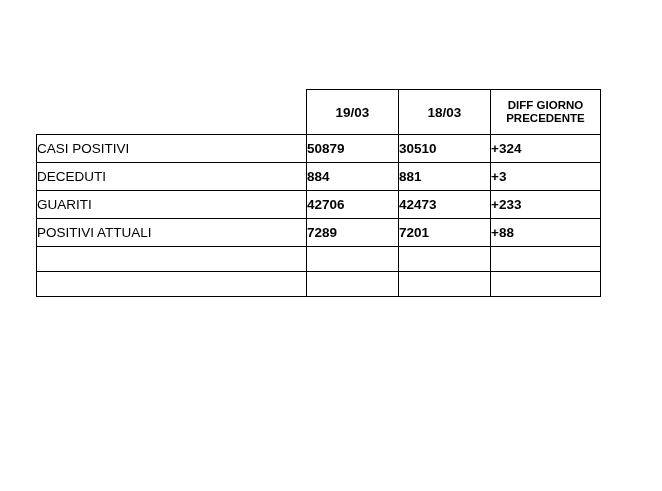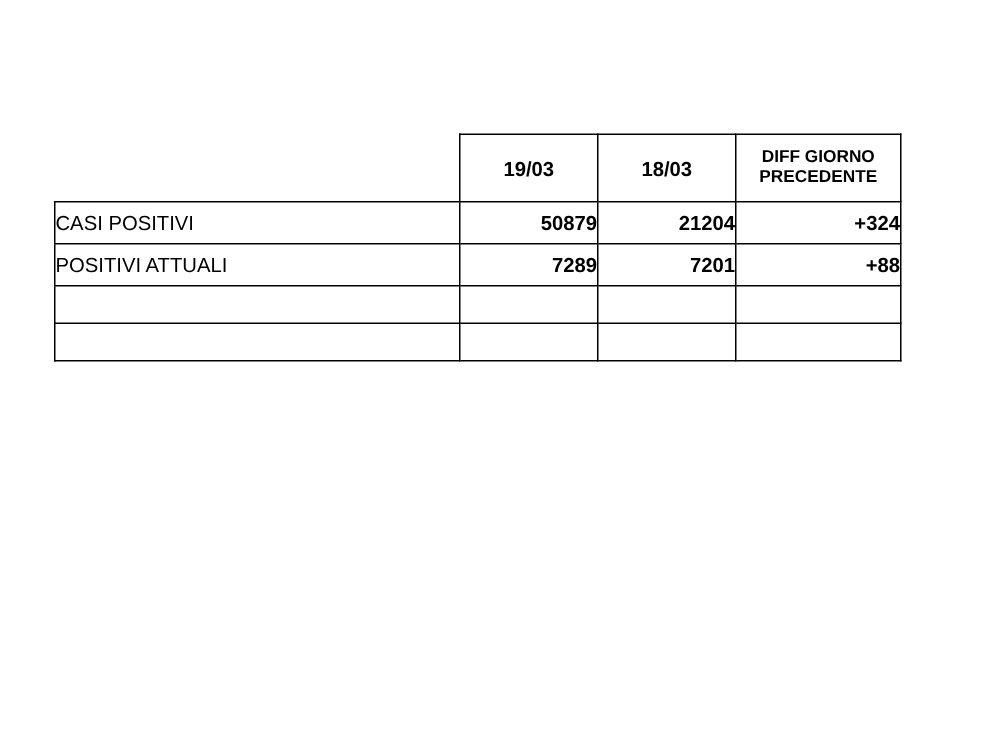--- a/index.html
+++ b/index.html
@@ -60,21 +60,21 @@
     height: 27px;
     margin-left: 32px;
   }
   td.label-cell {
     text-align: left;
     padding-left: 6px;
     font-size: 14px;
     white-space: nowrap;
   }
   td.value-cell {
-    text-align: right;
+    text-align: left;
     font-weight: bold;
     font-size: 14px;
   }
   tr.empty-row td {
     height: 24px;
   }
 </style>
 </head>
 <body>
 
@@ -95,25 +95,37 @@
         <td class="hdr-cell">18/03</td>
         <td class="hdr-cell small">
           <div>DIFF GIORNO</div>
           <div>PRECEDENTE</div>
         </td>
       </tr>
 
       <tr class="data-row">
         <td class="label-cell">CASI POSITIVI</td>
         <td class="value-cell">50879</td>
-        <td class="value-cell">21204</td>
+        <td class="value-cell">30510</td>
         <td class="value-cell">+324</td>
       </tr>
 
+      <tr class="data-row">
+        <td class="label-cell">DECEDUTI</td>
+        <td class="value-cell">884</td>
+        <td class="value-cell">881</td>
+        <td class="value-cell">+3</td>
+      </tr>
 
+      <tr class="data-row">
+        <td class="label-cell">GUARITI</td>
+        <td class="value-cell">42706</td>
+        <td class="value-cell">42473</td>
+        <td class="value-cell">+233</td>
+      </tr>
 
       <tr class="data-row">
         <td class="label-cell">POSITIVI ATTUALI</td>
         <td class="value-cell">7289</td>
         <td class="value-cell">7201</td>
         <td class="value-cell">+88</td>
       </tr>
 
       <tr class="empty-row">
         <td class="label-cell"></td>

